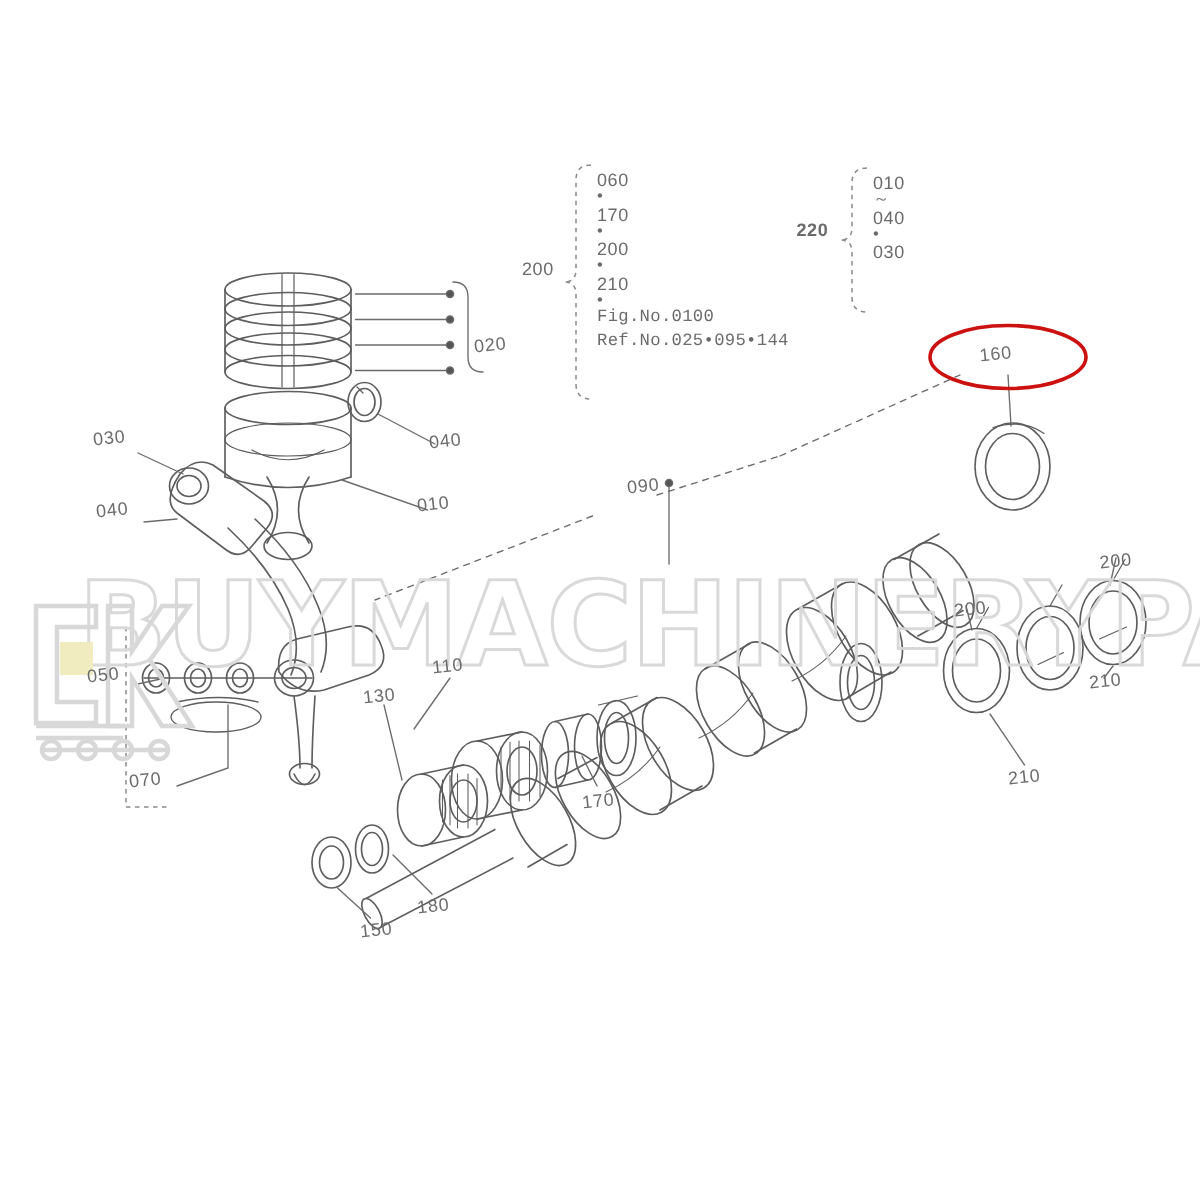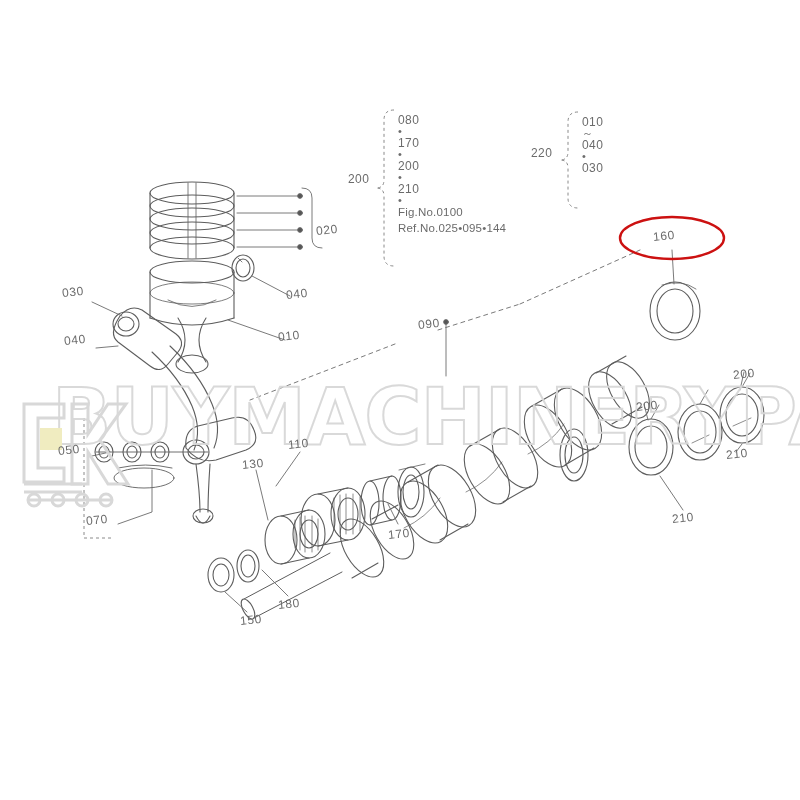--- a/index.html
+++ b/index.html
@@ -7,21 +7,21 @@
        font-family:"Liberation Sans",sans-serif;color:#4a4a4a;}
   #sheet{position:relative;width:800px;height:800px;background:#fff;}
   svg.layer{position:absolute;left:0;top:0;width:800px;height:800px;}
   .lbl{position:absolute;font-family:"Liberation Sans",sans-serif;
        font-size:12px;color:#6b6b6b;letter-spacing:.6px;white-space:nowrap;
        font-weight:400;transform:rotate(-6deg);transform-origin:left center;}
   .grp{position:absolute;font-family:"Liberation Sans",sans-serif;
        font-size:12px;color:#6b6b6b;white-space:nowrap;letter-spacing:.4px;}
   .grp .dot{display:block;line-height:7px;font-size:11px;}
   .grp .num{display:block;line-height:16px;}
-  .figtxt{font-size:11.5px;line-height:16px;letter-spacing:.2px;}
+  .figtxt{font-size:11.5px;line-height:16px;letter-spacing:.2px;font-family:Liberation Mono, monospace;}
   .wm{position:absolute;pointer-events:none;}
   #wmtext{left:52px;top:372px;font-family:"DejaVu Sans",sans-serif;
       font-size:78px;font-weight:700;letter-spacing:-1px;
       color:transparent;-webkit-text-stroke:2px #d8d8d8;
       text-stroke:2px #d8d8d8;opacity:.95;}
   #wmlogo{left:14px;top:392px;}
 </style>
 </head>
 <body>
 
@@ -262,33 +262,33 @@
   <div class="lbl" style="left:388px;top:528px;">170</div>
   <div class="lbl" style="left:653px;top:230px;">160</div>
   <div class="lbl" style="left:733px;top:368px;">200</div>
   <div class="lbl" style="left:726px;top:448px;">210</div>
   <div class="lbl" style="left:636px;top:400px;">200</div>
   <div class="lbl" style="left:672px;top:512px;">210</div>
 
   <div class="grp" style="left:348px;top:172px;">200</div>
 
   <div class="grp" style="left:398px;top:112px;">
-    <span class="num">080</span>
+    <span class="num">060</span>
     <span class="dot">•</span>
     <span class="num">170</span>
     <span class="dot">•</span>
     <span class="num">200</span>
     <span class="dot">•</span>
     <span class="num">210</span>
     <span class="dot">•</span>
     <span class="num figtxt">Fig.No.0100</span>
     <span class="num figtxt">Ref.No.025•095•144</span>
   </div>
 
-  <div class="grp" style="left:531px;top:146px;">220</div>
+  <div class="grp" style="left:531px;top:146px;font-weight:bold;">220</div>
 
   <div class="grp" style="left:582px;top:114px;">
     <span class="num">010</span>
     <span class="dot">～</span>
     <span class="num">040</span>
     <span class="dot">•</span>
     <span class="num">030</span>
   </div>
 
 </div>

